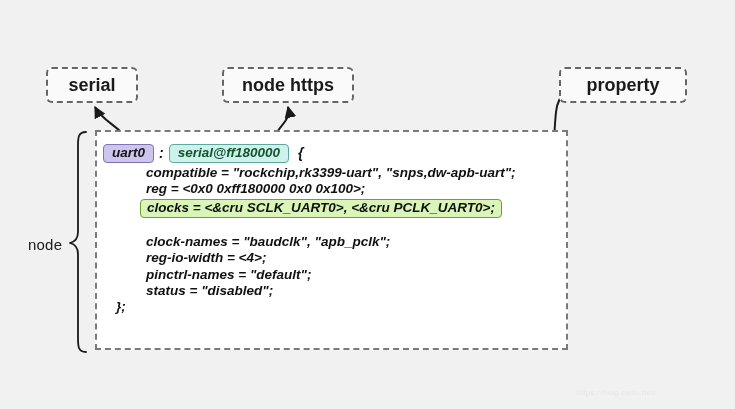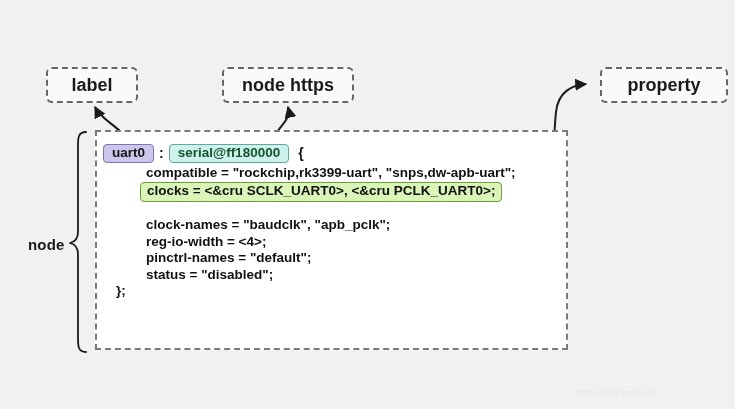--- a/index.html
+++ b/index.html
@@ -38,21 +38,21 @@
   }
   #callout-label {
     left: 46px;  top: 67px;  width: 92px;  height: 36px;
     font-size: 18px;
   }
   #callout-nodename {
     left: 222px; top: 67px;  width: 132px; height: 36px;
     font-size: 18px;
   }
   #callout-property {
-    left: 600px; top: 67px;  width: 128px; height: 36px;
+    left: 559px; top: 67px;  width: 128px; height: 36px;
     font-size: 18px;
   }
 
   
   #node-container {
     position: absolute;
     left: 95px;
     top: 130px;
     width: 473px;
     height: 220px;
@@ -60,39 +60,40 @@
     border: 2px dashed #7a7a7a;
     box-sizing: border-box;
   }
 
   
   #node-word {
     position: absolute;
     left: 28px;
     top: 236px;
     font-size: 15px;
-    font-weight: bold;
+    font-weight: normal;
     color: #1a1a1a;
     letter-spacing: .2px;
   }
 
   
   #code {
     position: absolute;
     left: 98px;
     top: 133px;
     width: 470px;
     height: 214px;
     font-family: "Liberation Sans", sans-serif;
     font-size: 13.5px;
     font-weight: bold;
     color: #111111;
     line-height: 16.4px;
     box-sizing: border-box;
     padding: 10px 0 0 0;
+    font-style: italic;
   }
 
   .code-line {
     white-space: pre;
     height: 16.4px;
   }
   .indent {
     padding-left: 48px;
   }
   .indent-close {
@@ -203,30 +204,31 @@
 <div id="code">
 
   <div id="header-line">
     <span class="chip" id="chip-label">uart0</span>
     <span class="colon">:</span>
     <span class="chip" id="chip-nodename">serial@ff180000</span>
     <span class="brace-open">{</span>
   </div>
 
   <div class="code-line indent">compatible = "rockchip,rk3399-uart", "snps,dw-apb-uart";</div>
+  <div class="code-line indent">reg = &lt;0x0 0xff180000 0x0 0x100&gt;;</div>
 
   <div class="line-clocks">
     <span class="prop-highlight">clocks = &lt;&amp;cru SCLK_UART0&gt;, &lt;&amp;cru PCLK_UART0&gt;;</span>
   </div>
 
   <div class="code-line indent">clock-names = "baudclk", "apb_pclk";</div>
   <div class="code-line indent">reg-io-width = &lt;4&gt;;</div>
   <div class="code-line indent">pinctrl-names = "default";</div>
   <div class="code-line indent">status = "disabled";</div>
 
   <div class="code-line indent-close">};</div>
 </div>
 
-<div class="callout" id="callout-label">label</div>
+<div class="callout" id="callout-label">serial</div>
 <div class="callout" id="callout-nodename">node https</div>
 <div class="callout" id="callout-property">property</div>
 
 <div id="watermark">https://blog.csdn.net/</div>
 
 </body></html>

